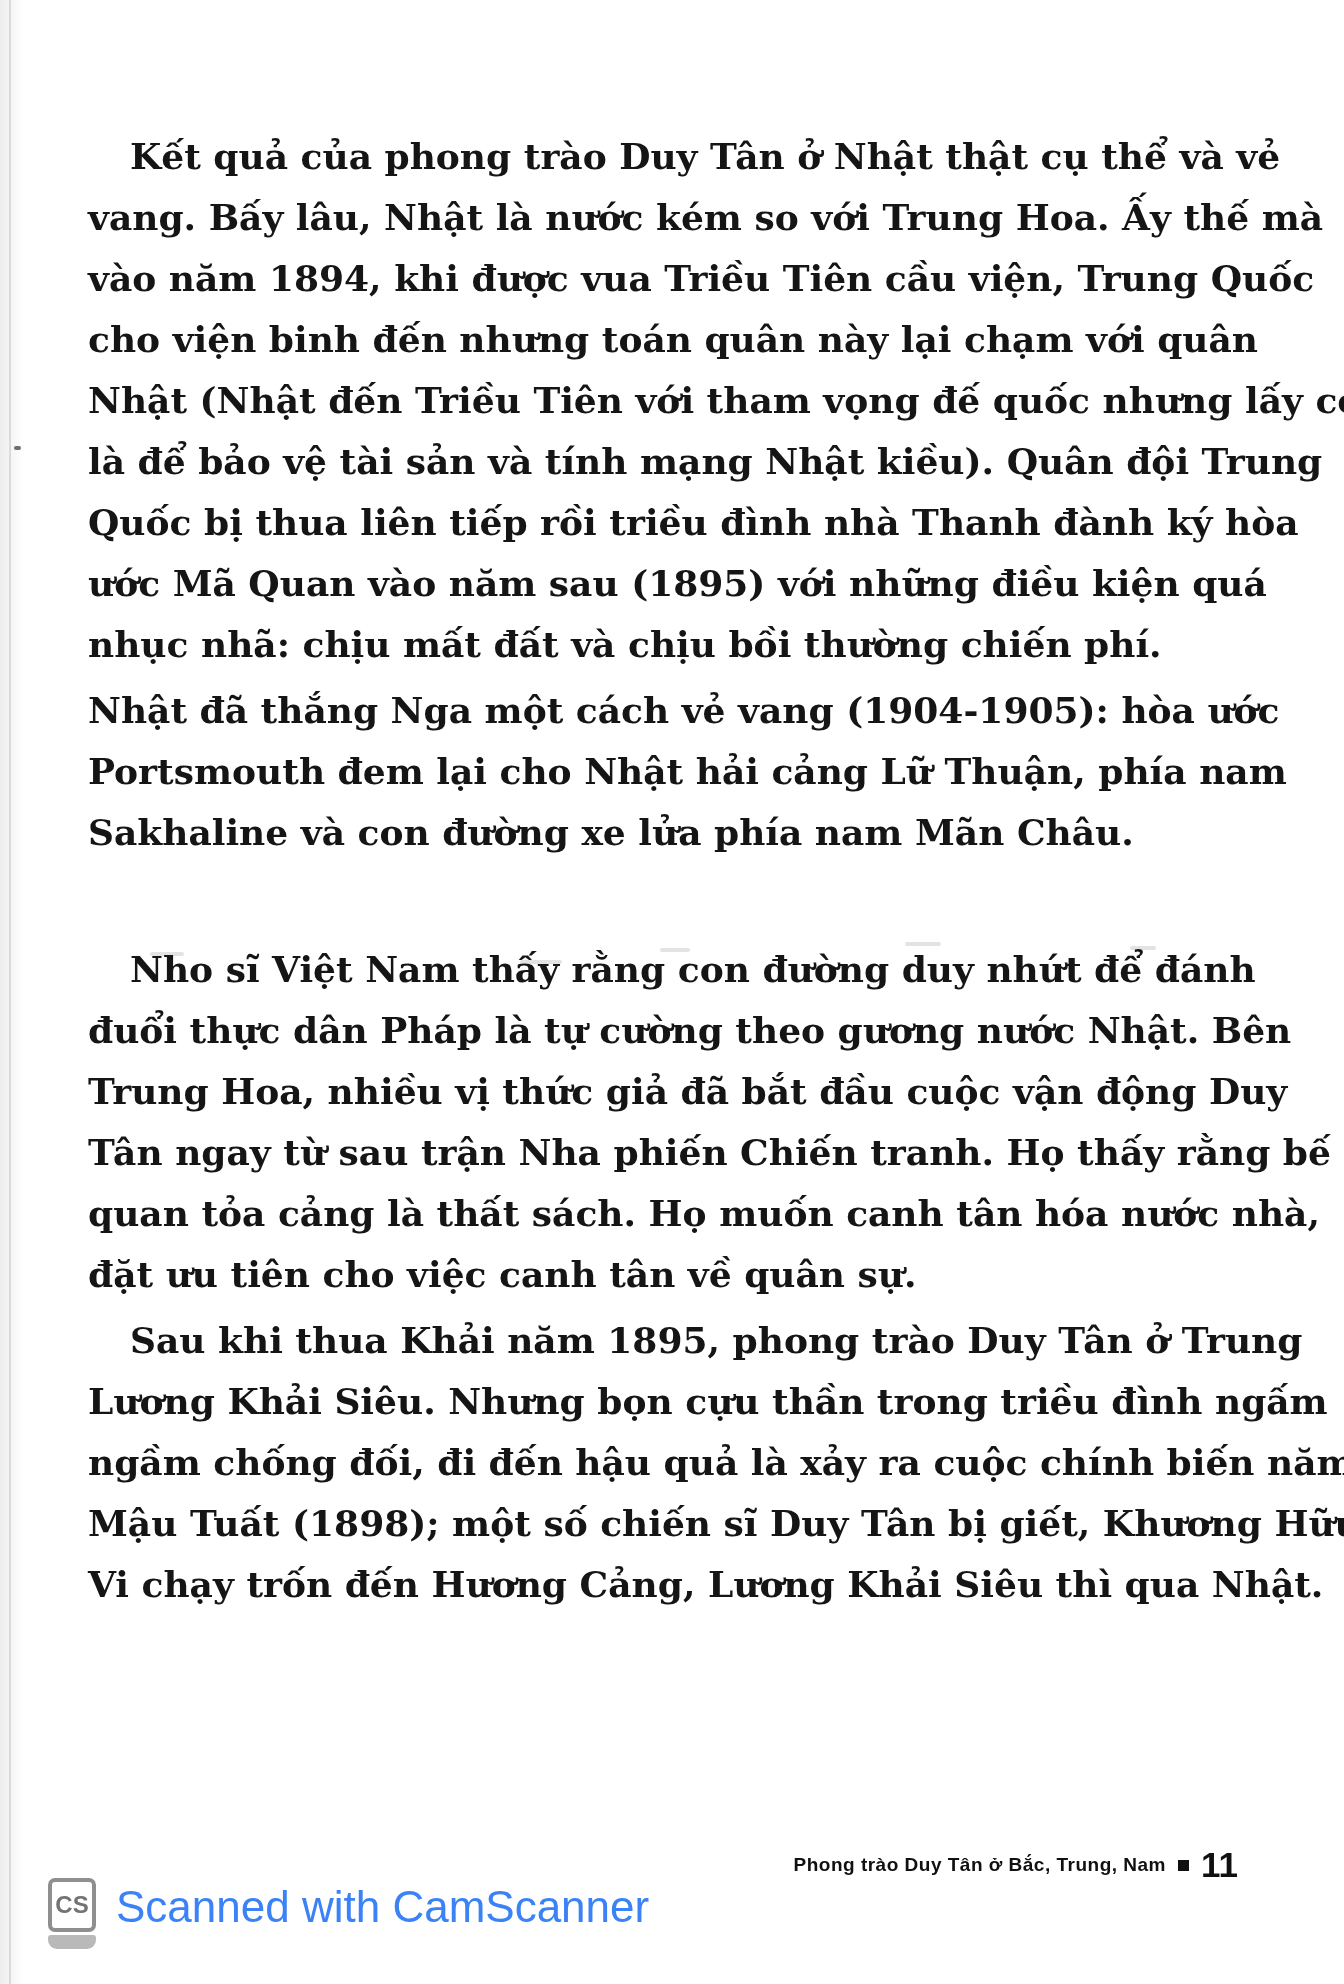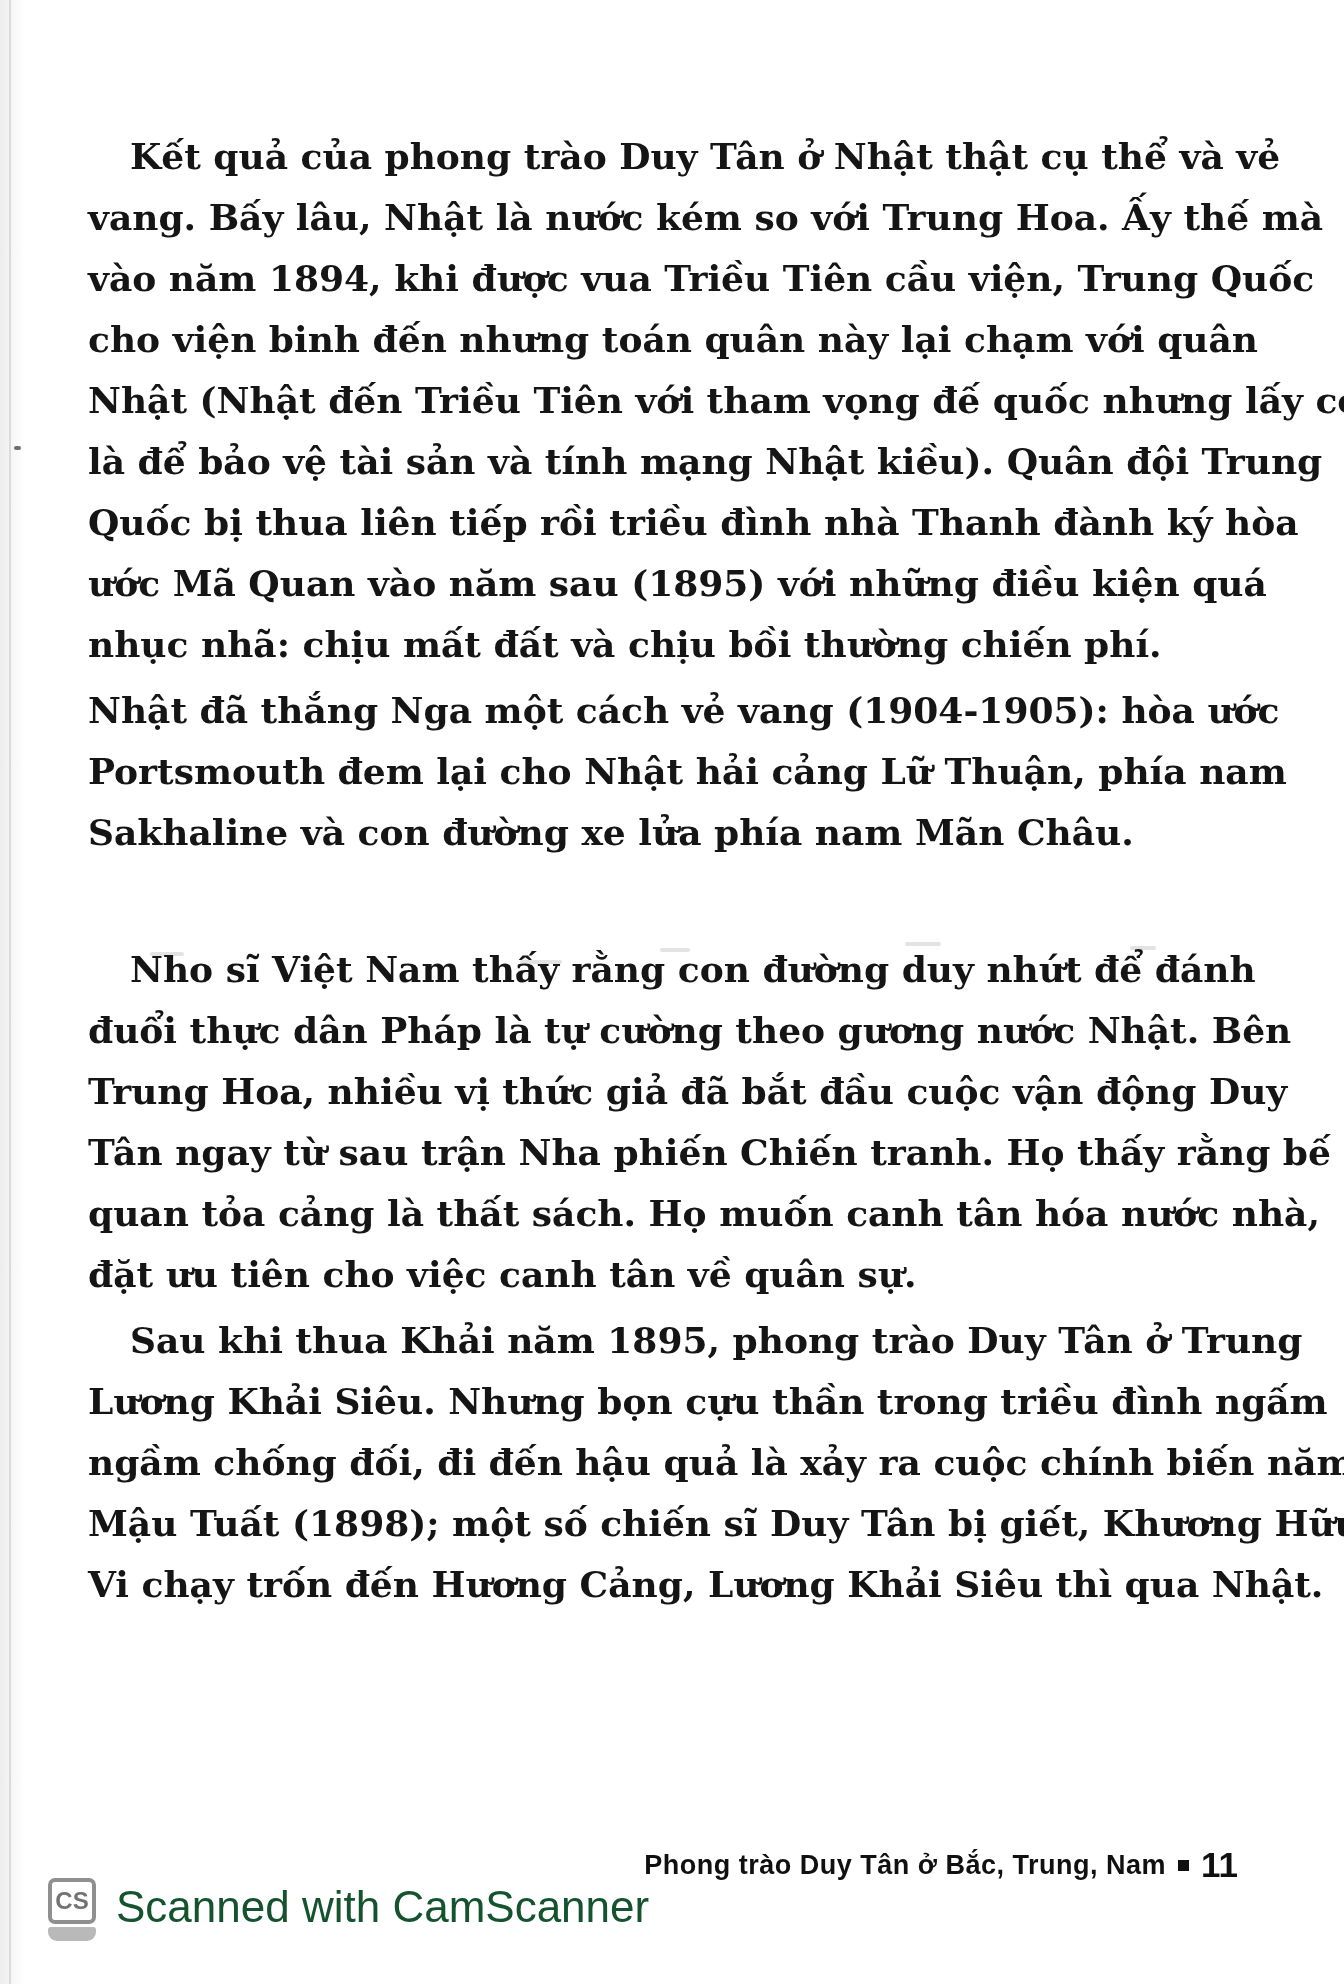--- a/index.html
+++ b/index.html
@@ -43,43 +43,43 @@
     height: 61px;
   }
   .line.last { text-align-last: left; }
   .line.first { text-indent: 42px; }
 
   .footer {
     position: absolute; top: 1845px; right: 106px;
     display: flex; align-items: center; gap: 12px;
     font-family: "Liberation Sans", sans-serif; font-weight: bold; color: #101010;
   }
-  .footer .running-title { font-size: 27px; letter-spacing: 0.5px; }
+  .footer .running-title { font-size: 19px; letter-spacing: 0.5px; }
   .footer .bullet { width: 11px; height: 11px; background: #101010; }
   .footer .page-num { font-size: 35px; }
 
   .watermark {
     position: absolute; left: 48px; top: 1878px;
     display: flex; align-items: flex-start; gap: 20px;
   }
   .cs-icon { width: 48px; }
   .cs-box {
-    box-sizing: border-box; height: 46px; width: 48px;
+    box-sizing: border-box; height: 54px; width: 48px;
     border: 4px solid #8f8f8f; border-radius: 7px;
     display: flex; align-items: center; justify-content: center;
     font-family: "Liberation Sans", sans-serif; font-weight: bold;
     font-size: 24px; color: #737373;
   }
   .cs-bar {
     height: 14px; width: 48px; background: #b9b9b9;
     border-radius: 3px 3px 9px 9px; margin-top: 3px;
   }
   .wm-text {
     font-family: "Liberation Sans", sans-serif;
-    font-size: 44px; color: #14532d; line-height: 58px;
+    font-size: 44px; color: #3b82f6; line-height: 58px;
   }
 </style>
 </head>
 <body>
 
 <div class="page">
 
   <div class="edge-shade"></div>
   <div class="scan-edge"></div>
   <div class="dot-artifact"></div>

